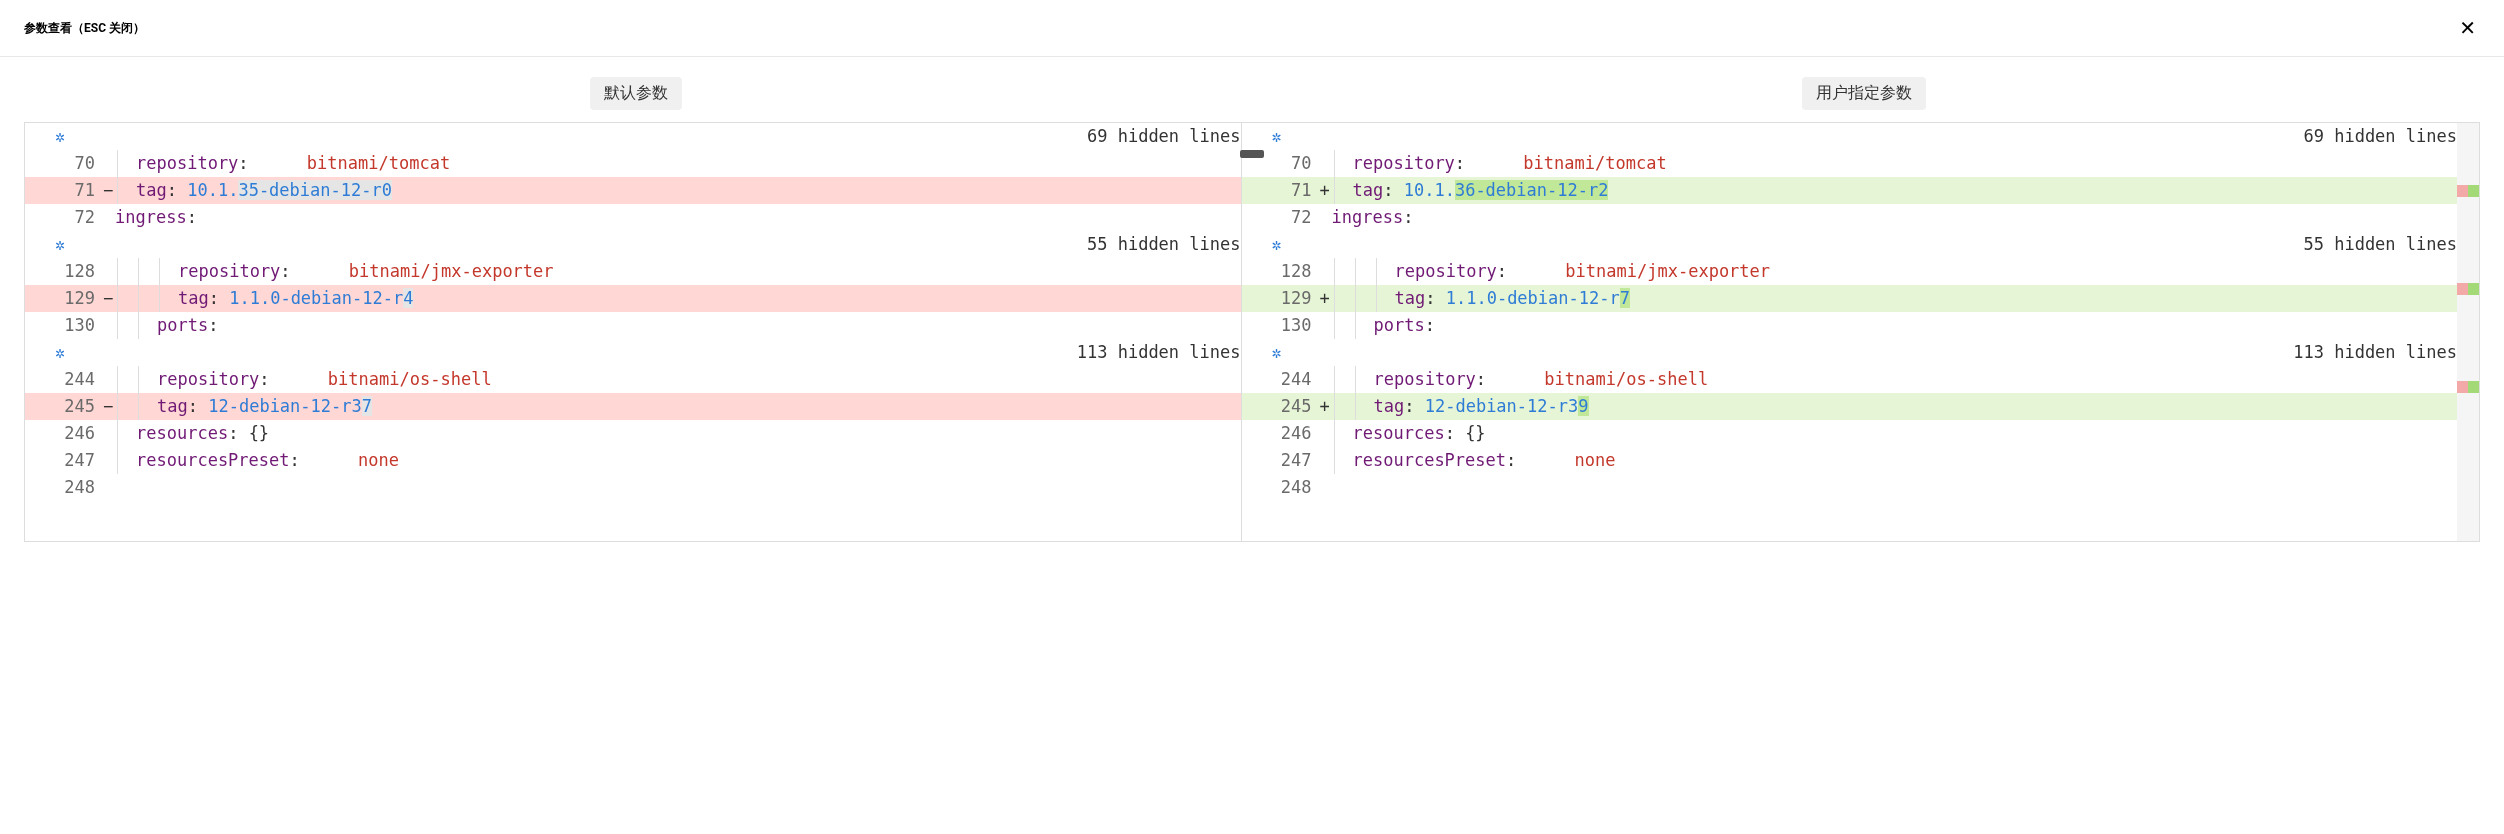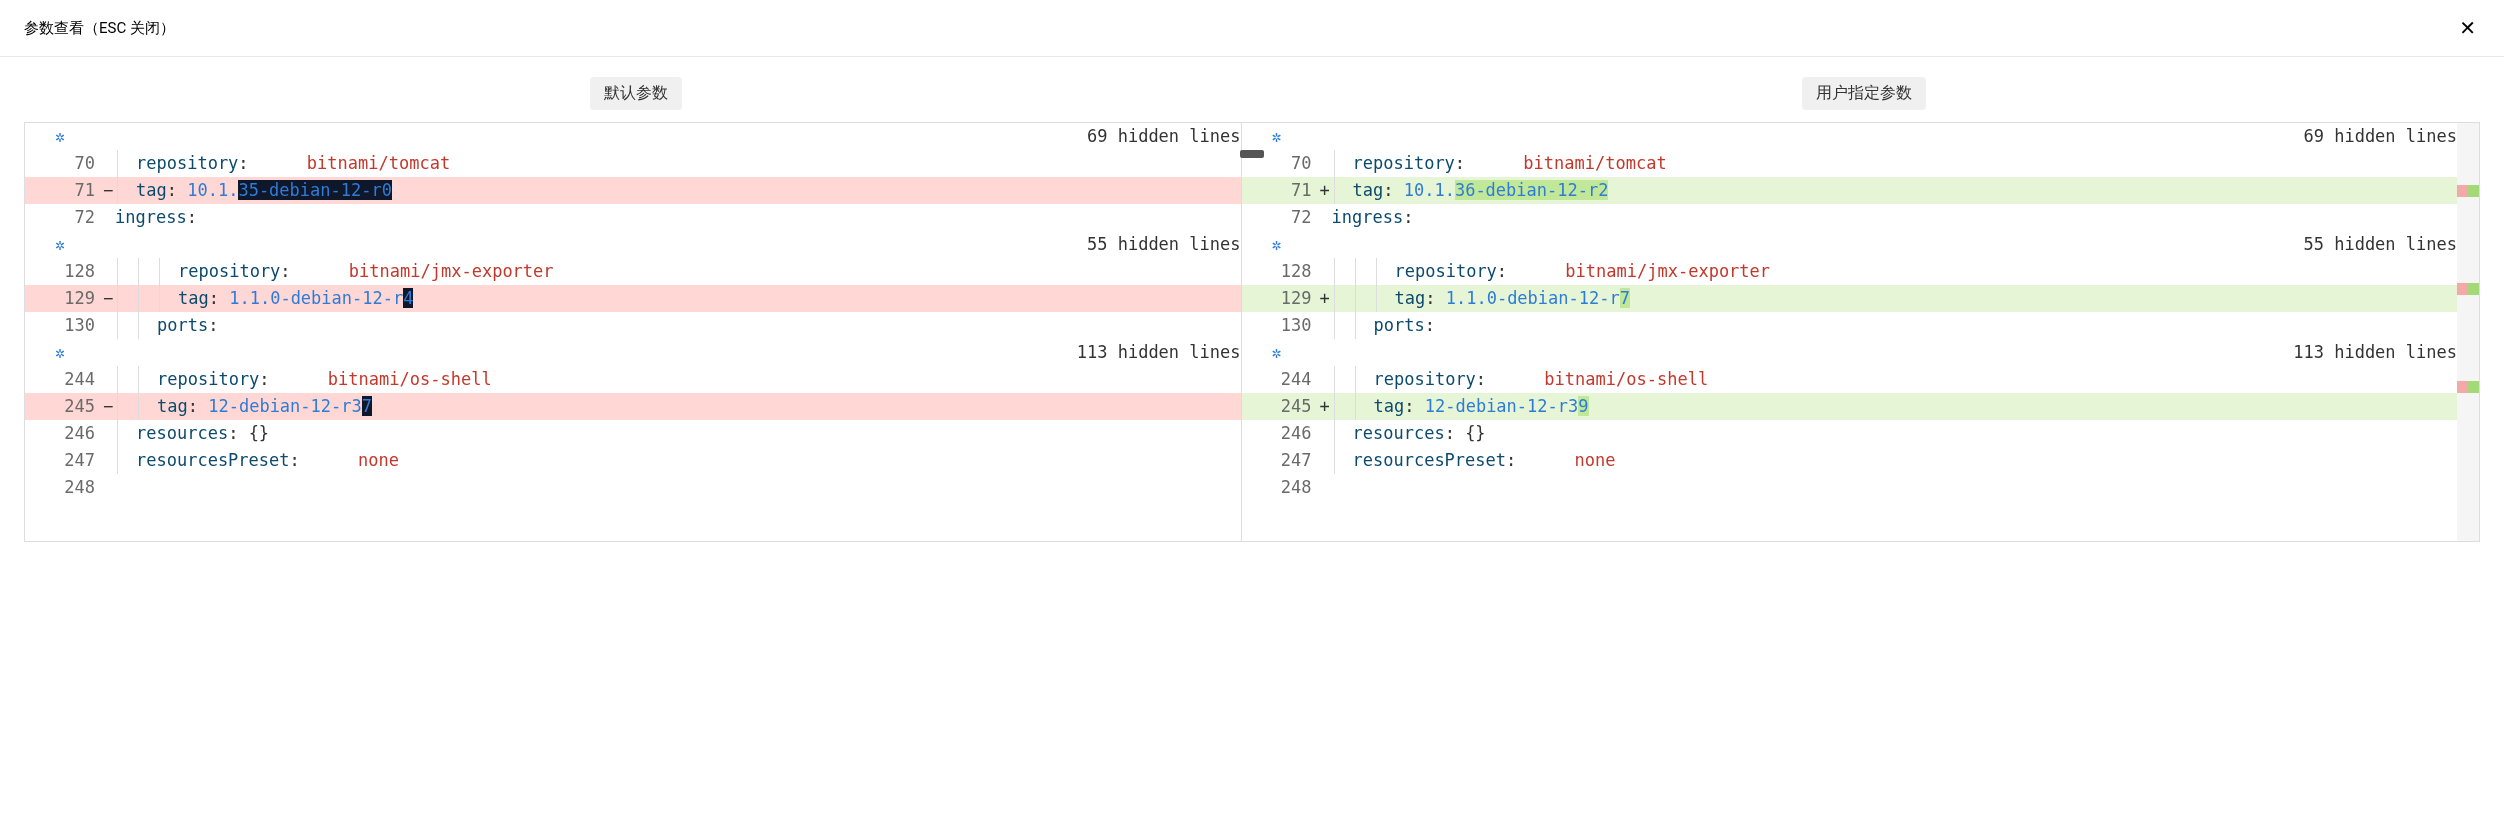--- a/index.html
+++ b/index.html
@@ -13,22 +13,22 @@
       overflow-x: hidden;
     }
     .modal-header {
       display: flex;
       justify-content: space-between;
       align-items: center;
       padding: 14px 24px;
       border-bottom: 1px solid #e8e8e8;
     }
     .modal-title {
-      font-size: 15px;
-      font-weight: 400;
+      font-size: 12px;
+      font-weight: 700;
       color: #000;
     }
     .close-btn {
       font-size: 20px;
       cursor: pointer;
       color: #000;
       padding: 4px;
       line-height: 1;
     }
     .content {
@@ -128,27 +128,27 @@
       background: #e6f5d6;
     }
     .indent-guide {
       display: inline-block;
       border-left: 1px solid #ddd;
       height: 27px;
       vertical-align: top;
       margin-right: 18px;
       margin-left: 2px;
     }
-    .tok-key { color: #0c4a6e; }
+    .tok-key { color: #701a75; }
     .tok-str { color: #c4382c; margin-left: 48px; }
     .tok-num { color: #2e7cd6; }
     .tok-punct { color: #333; }
     .tok-plain { color: #333; }
     .hl-del {
-      background: #0f172a;
+      background: #e5e5e5;
       display: inline;
     }
     .hl-add {
       background: #c1e899;
       display: inline;
       text-align: right;
     }
     .scroll-sep {
       position: absolute;
       top: 27px;

